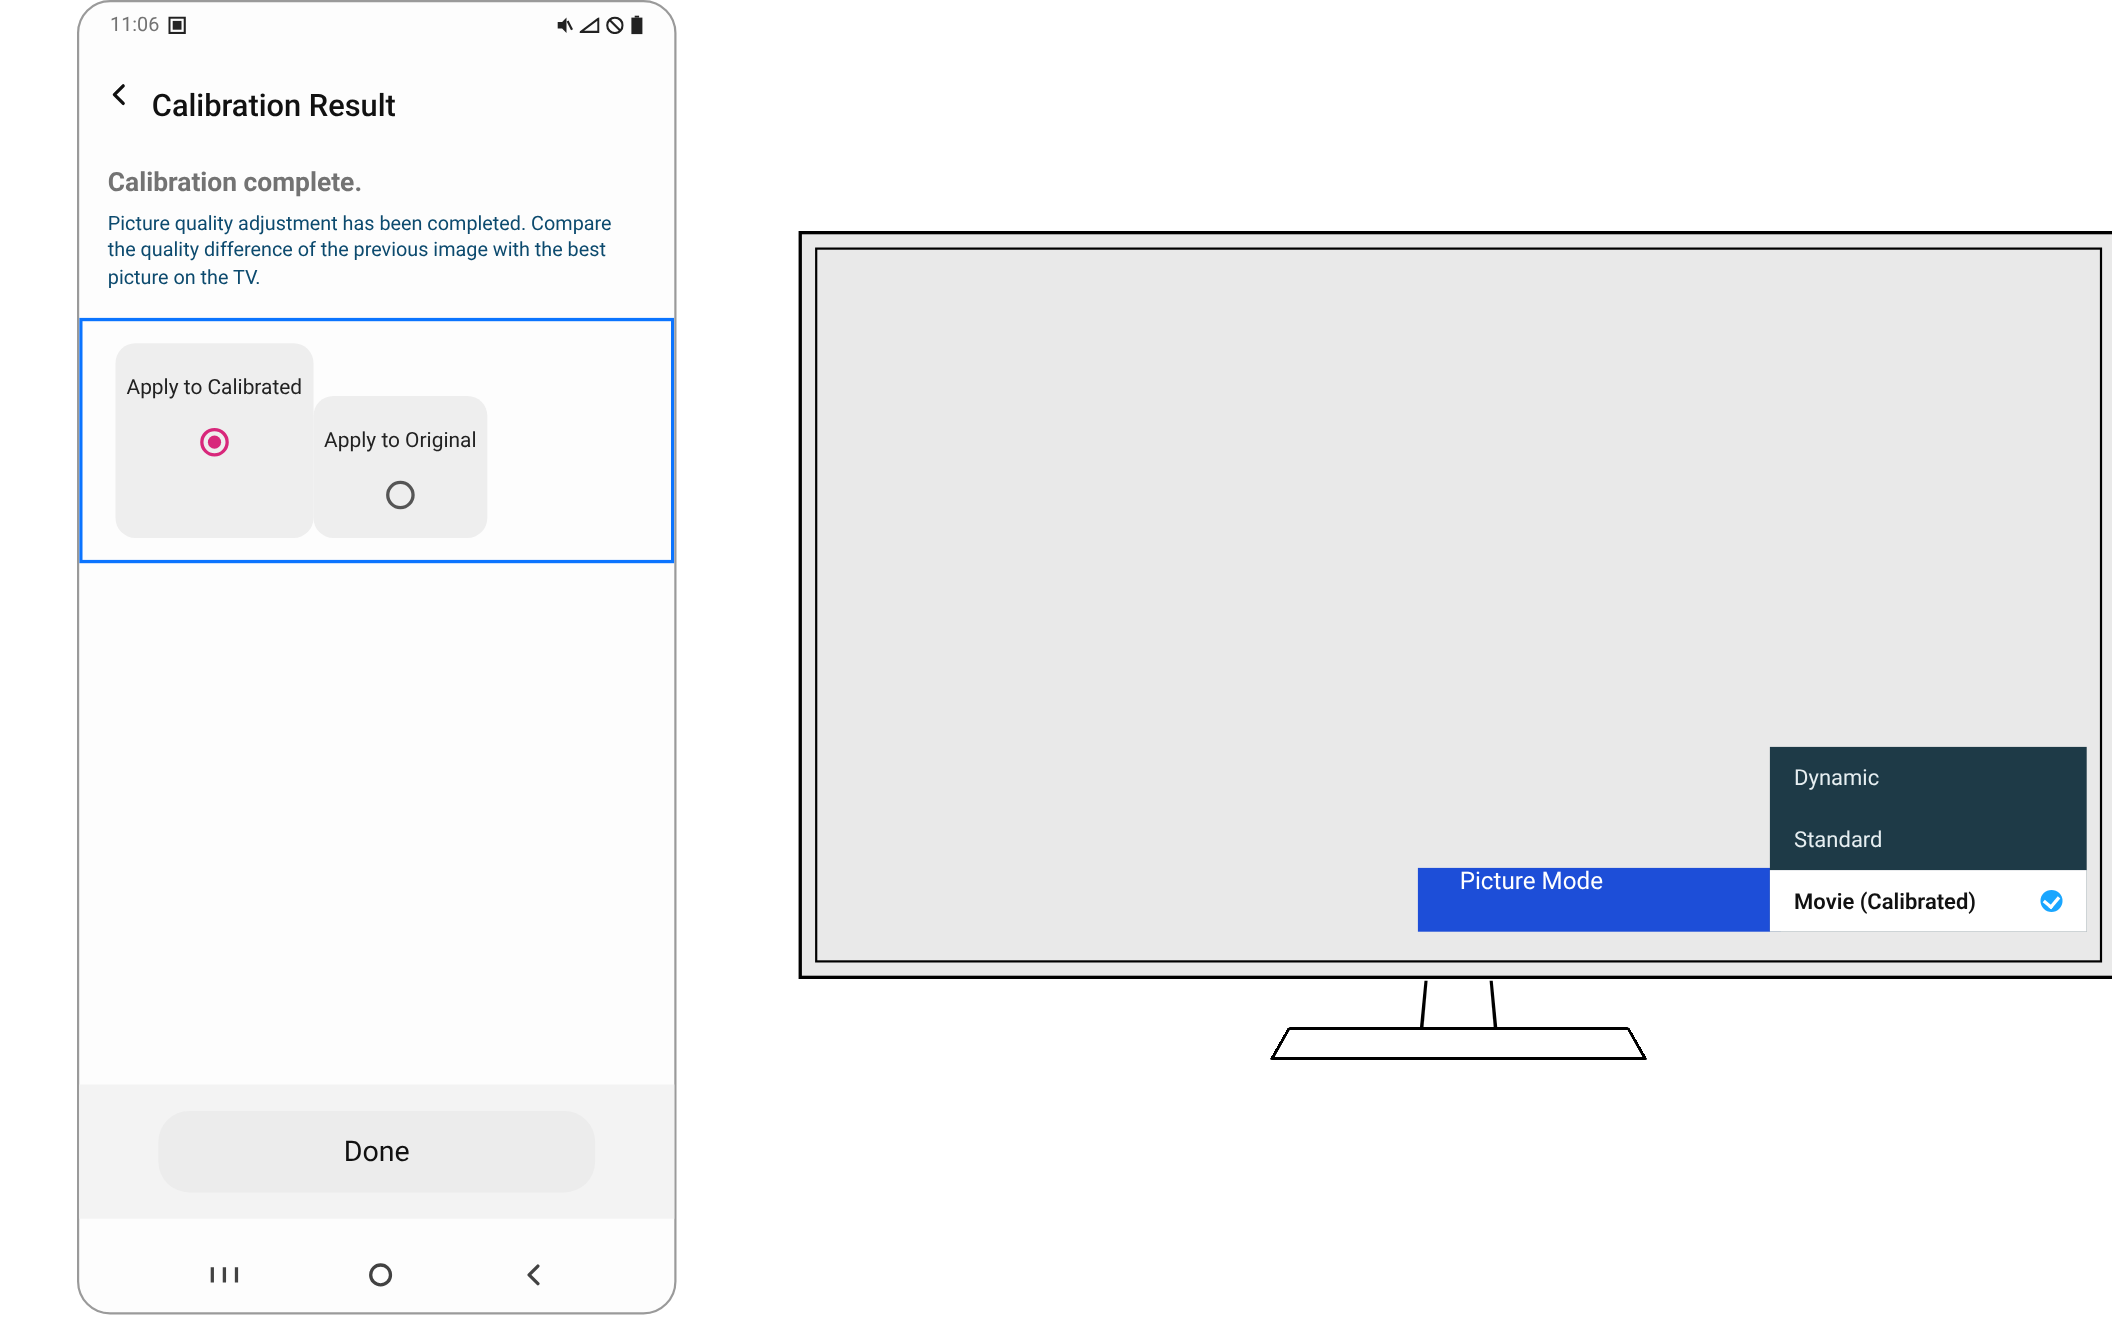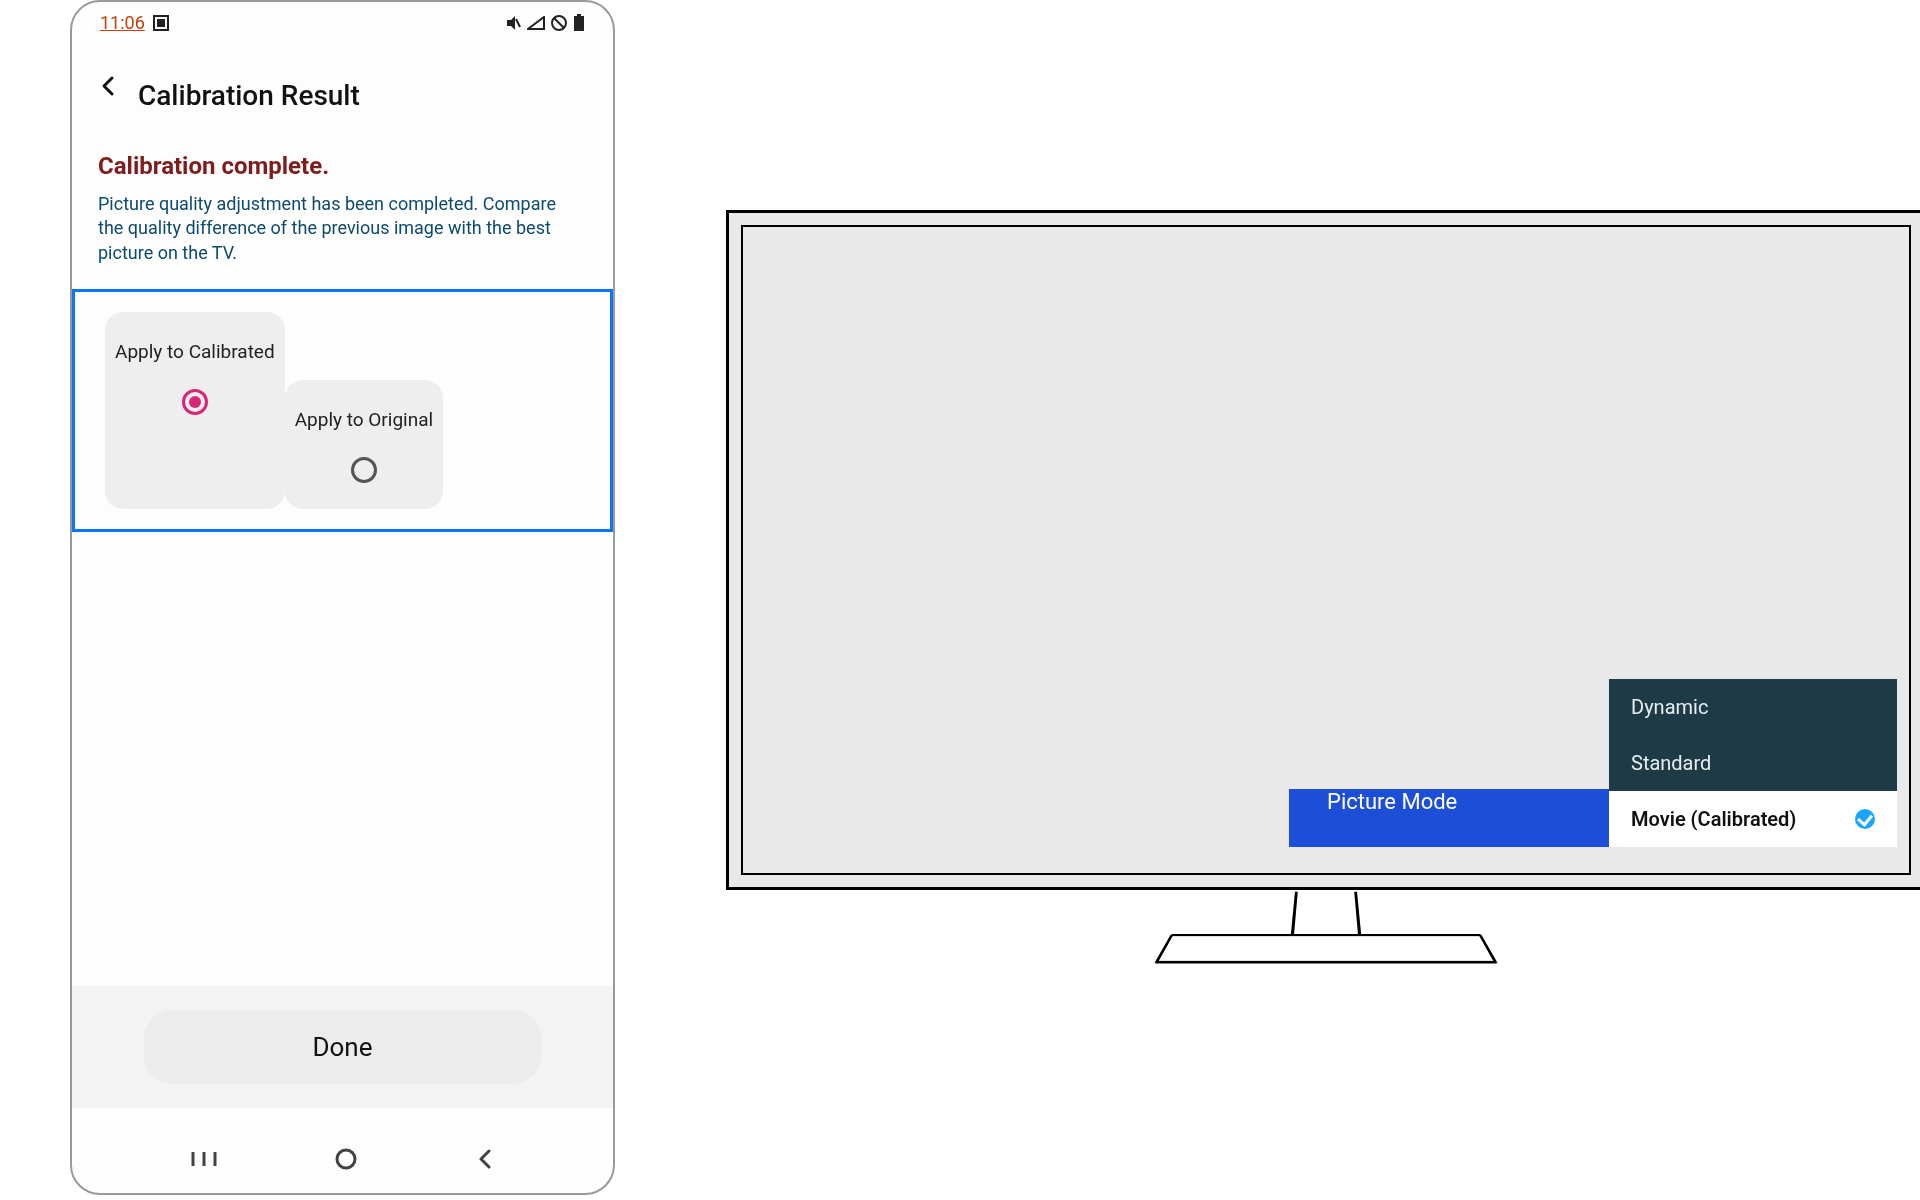--- a/index.html
+++ b/index.html
@@ -30,22 +30,21 @@
     box-sizing: border-box;
     overflow: hidden;
   }
 
   .statusbar {
     display: flex;
     justify-content: space-between;
     align-items: center;
     padding: 10px 28px 6px 28px;
     font-size: 18px;
-    color: #c2410c;
-    text-decoration: underline;
+    color: #737373;
   }
   .status-left { display:flex; align-items:center; gap:8px; }
   .status-right { display:flex; align-items:center; gap:6px; }
   .ico { display:inline-block; }
   .ico svg { display:block; }
 
   .header {
     display: flex;
     align-items: center;
     gap: 18px;
@@ -58,21 +57,21 @@
     font-weight: 500;
     margin-top: 20px;
   }
 
   .content {
     padding: 30px 26px 0 26px;
   }
   .heading {
     font-size: 24px;
     font-weight: 700;
-    color: #7f1d1d;
+    color: #737373;
     margin-bottom: 12px;
   }
   .subtext {
     font-size: 18px;
     line-height: 1.35;
     color: #0c4a6e;
     max-width: 470px;
   }
 
   .options-highlight {
@@ -85,21 +84,21 @@
     flex-direction: row;
   }
   .option-card {
     background: #eeeeee;
     border-radius: 18px;
     padding: 28px 10px 26px 10px;
     text-align: center;
     font-size: 19px;
     color: #222;
   }
-  .option-card + .option-card { margin-top: 68px; }
+  .option-card + .option-card { margin-top: 48px; }
   .option-title { margin-bottom: 26px; }
   .radio {
     width: 26px; height: 26px;
     border-radius: 50%;
     margin: 0 auto;
     border: 3px solid #555;
     box-sizing: border-box;
     position: relative;
   }
   .radio.selected {

